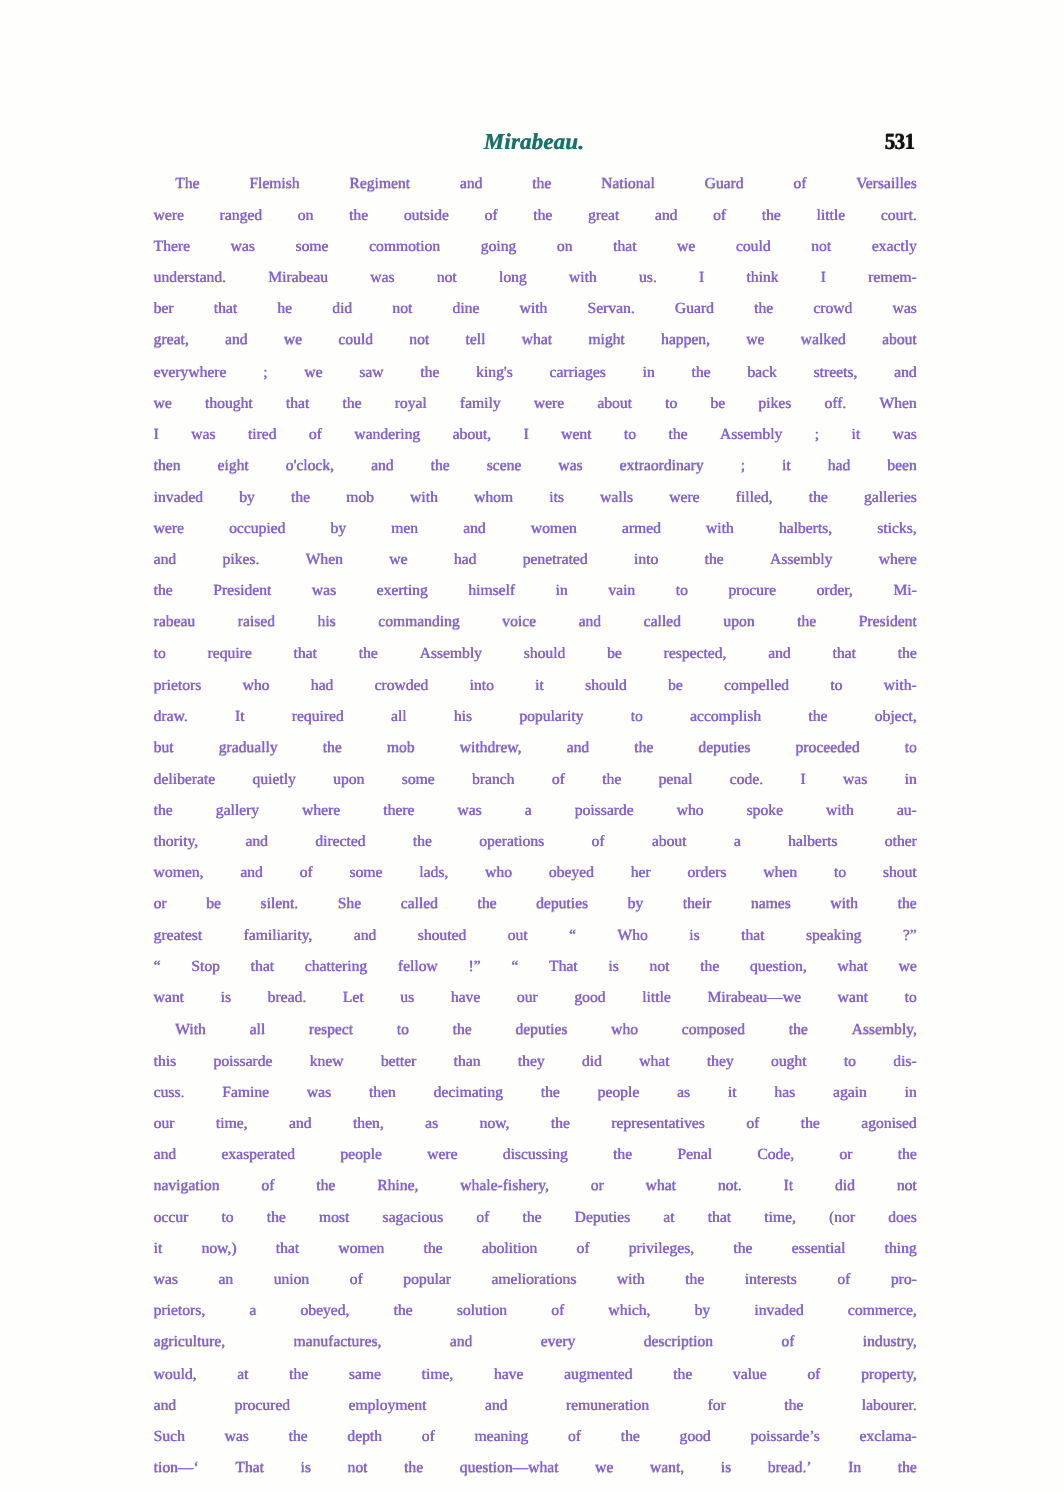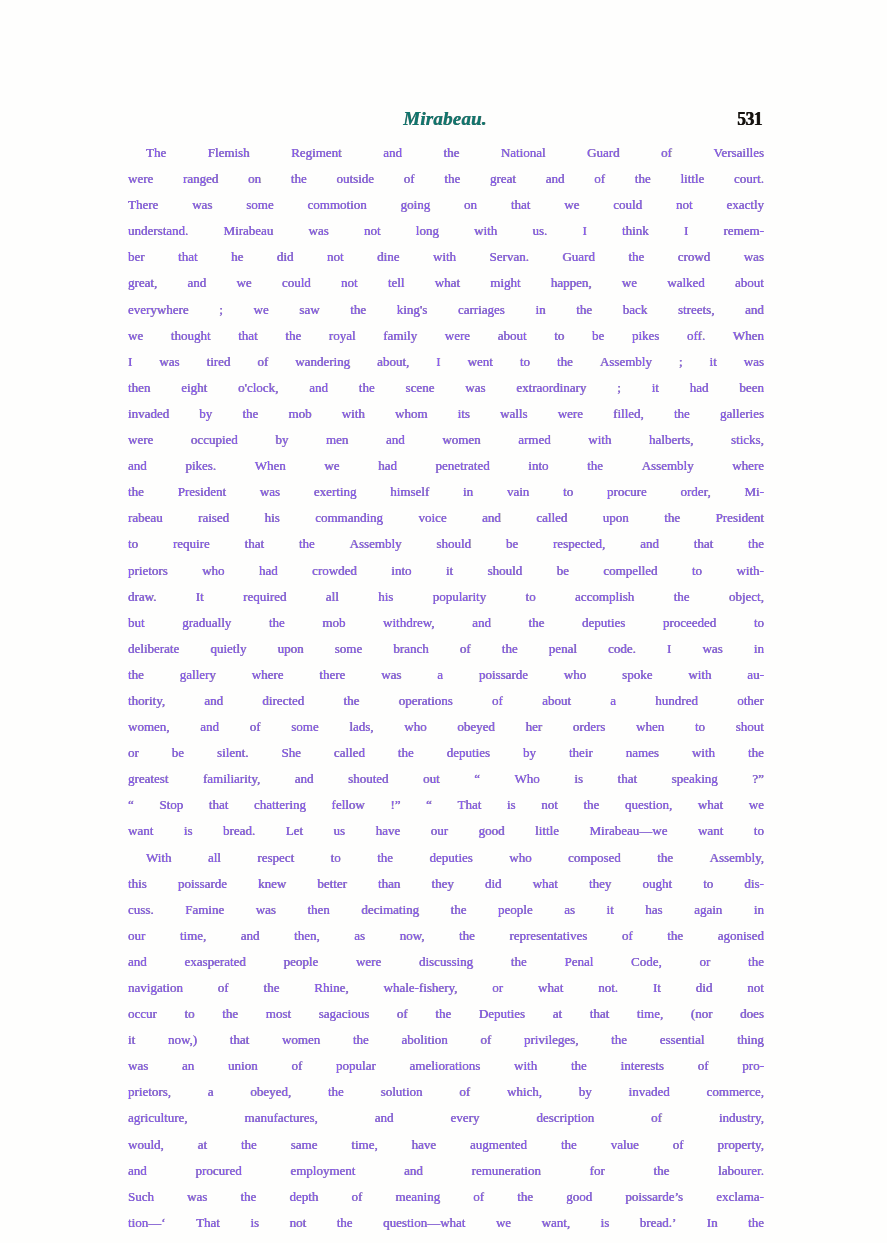--- a/index.html
+++ b/index.html
@@ -388,21 +388,21 @@
         </span>
         <span class="line j">
           <span>thority,</span>
           <span>and</span>
           <span>directed</span>
           <span>the</span>
           <span>operations</span>
           <span>of</span>
           <span>about</span>
           <span>a</span>
-          <span>hundred</span>
+          <span>halberts</span>
           <span>other</span>
         </span>
         <span class="line j">
           <span>women,</span>
           <span>and</span>
           <span>of</span>
           <span>some</span>
           <span>lads,</span>
           <span>who</span>
           <span>obeyed</span>

